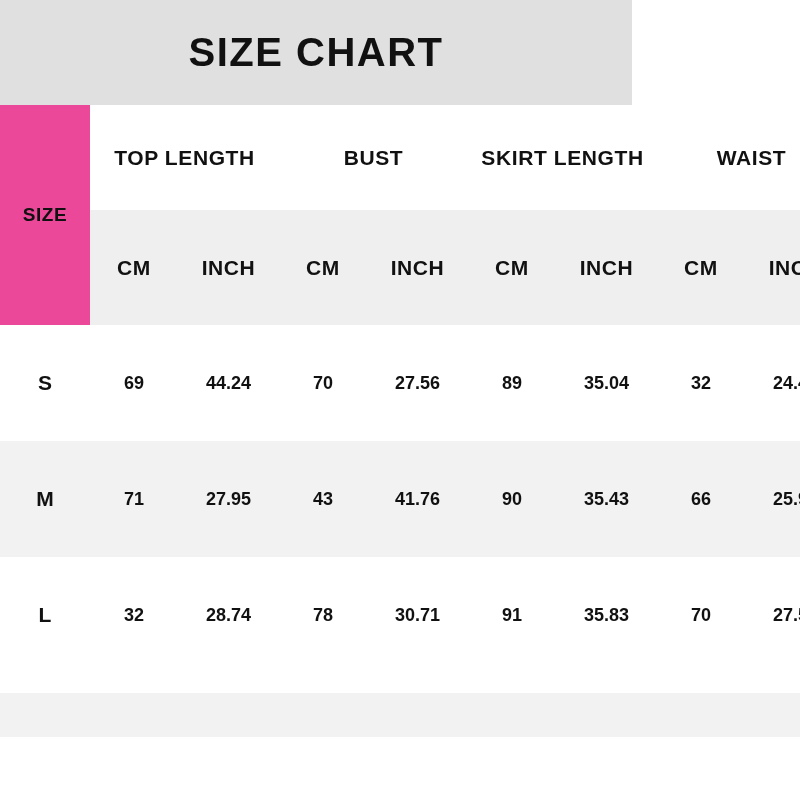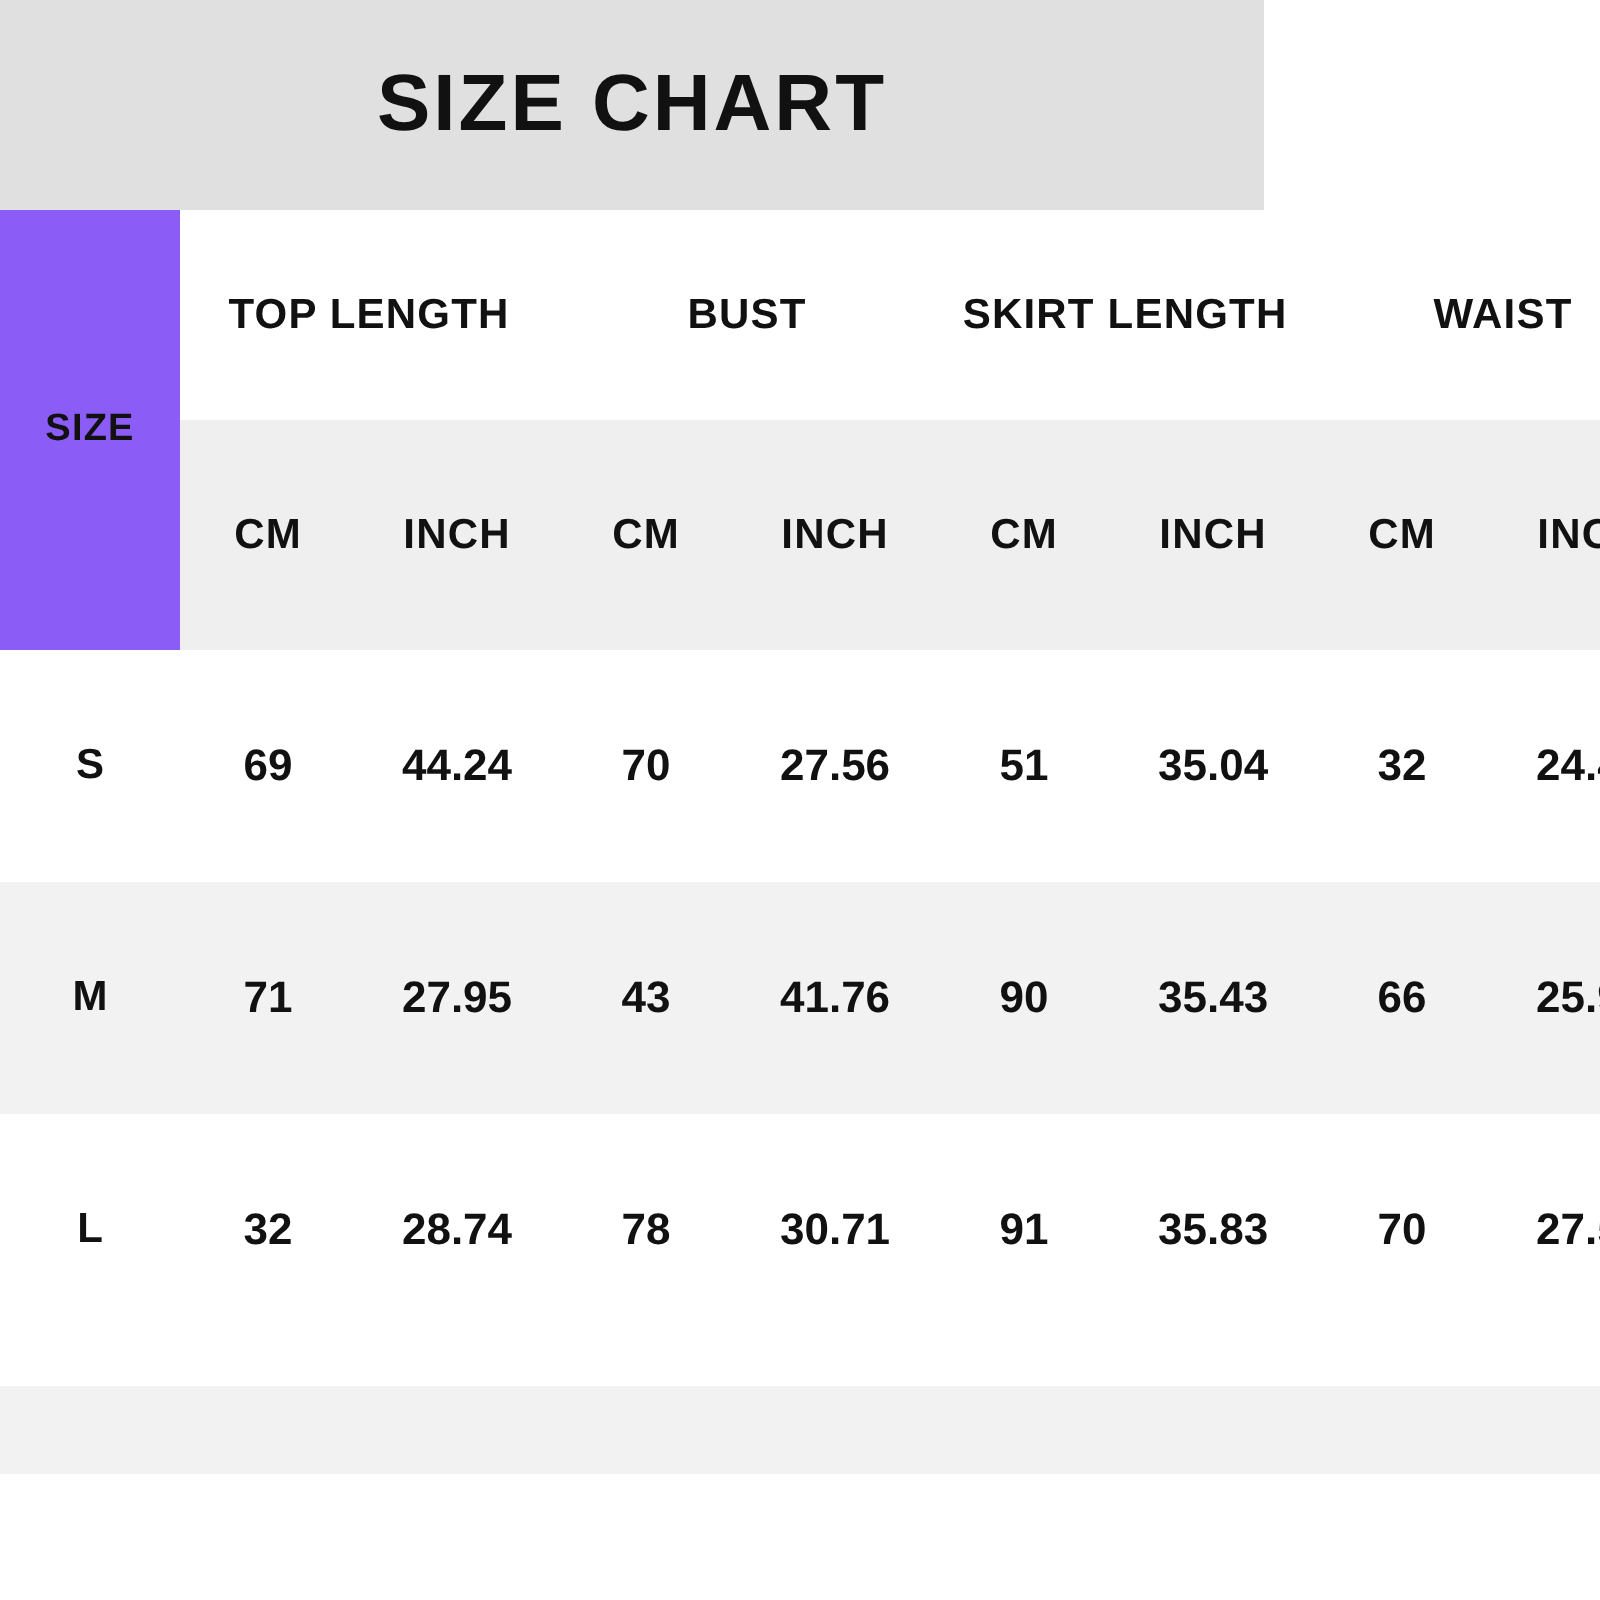--- a/index.html
+++ b/index.html
@@ -66,39 +66,39 @@
     font-size: 21px;
     letter-spacing: 0.6px;
     line-height: 1.22;
   }
   .group-head .grp {
     background: #ffffff;
   }
 
   
   .size-label-cell {
-    background: #8b5cf6;
+    background: #ec4899;
     font-size: 19px;
     letter-spacing: 0.6px;
     vertical-align: middle;
     padding-top: 48px;
   }
 
   
   .unit-head {
     height: 115px;
     font-size: 21px;
     letter-spacing: 0.6px;
     background: #efefef;
   }
 
   
   .data-row td {
     height: 116px;
-    font-size: 22px;
+    font-size: 18px;
   }
   .data-row.alt td {
     background: #f2f2f2;
   }
   .data-row .size-cell {
     font-size: 21px;
   }
 
   
   .bottom-strip {
@@ -159,21 +159,21 @@
       <td>CM</td>
       <td>INCH</td>
     </tr>
 
     <tr class="data-row">
       <td class="size-cell">S</td>
       <td>69</td>
       <td>44.24</td>
       <td>70</td>
       <td>27.56</td>
-      <td>51</td>
+      <td>89</td>
       <td>35.04</td>
       <td>32</td>
       <td>24.41</td>
     </tr>
 
     <tr class="data-row alt">
       <td class="size-cell">M</td>
       <td>71</td>
       <td>27.95</td>
       <td>43</td>

